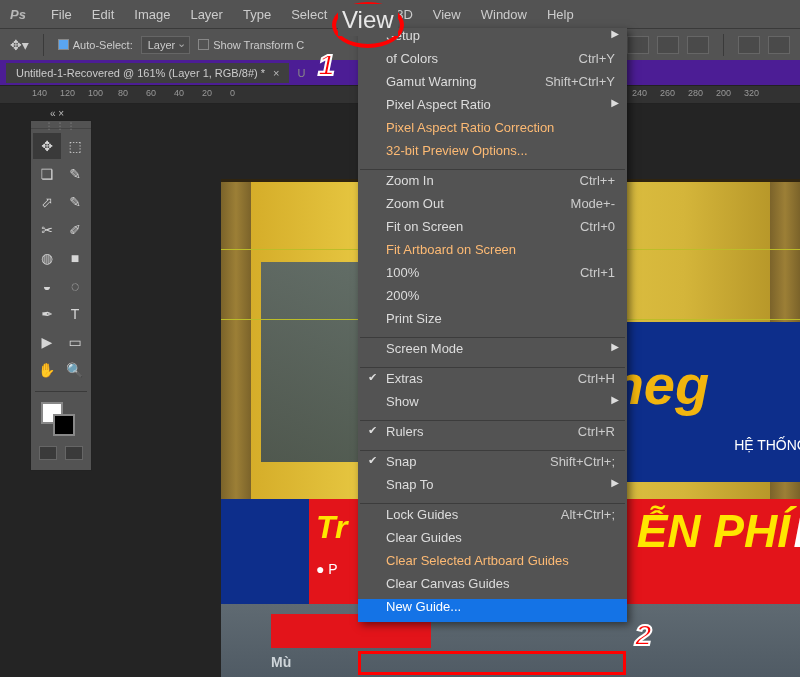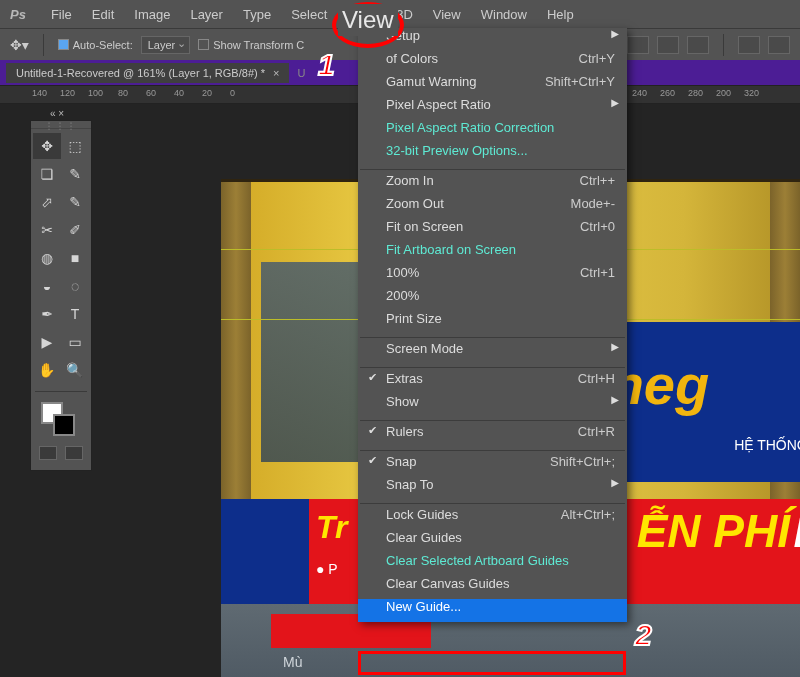--- a/index.html
+++ b/index.html
@@ -43,40 +43,40 @@
     .p2 { left: 300px; }
     .p3 { right: 0; }
     .sign-board { position:absolute; left: 310px; top: 140px; width: 300px; height: 160px; background:#0d2e8b; color:#f2b50e; font-family: Arial Black, Arial; }
     .sign-board .big { position:absolute; font-weight: 900; font-style: italic; }
     .windows { position:absolute; left:40px; top: 80px; width: 250px; height: 200px; background: linear-gradient(180deg,#415770,#2e4257); opacity:0.8; }
     .banner-strip { position:absolute; top:320px; left:0; right:0; height:105px; background:#e3141a; color:#fff; }
     .banner-strip .bluebox { position:absolute; left:0; top:0; width:88px; height:100%; background:#0d2e8b; }
     .banner-strip .tt { position:absolute; font-weight:900; font-style:italic; }
     .banner-below { position:absolute; top:425px; height:100px; left:0; right:0; background: linear-gradient(180deg,#5f6a72,#4a555f); }
     .banner-below .subred { position:absolute; left:50px; top:10px; width:160px; height:34px; background:#e3141a; }
-    .banner-below .subtext { position:absolute; left:62px; top:50px; color:#cfd5da; font-size:14px; }
+    .banner-below .subtext { position:absolute; left:50px; top:50px; color:#cfd5da; font-size:14px;font-weight:bold; }
     .hz-guide { position:absolute; left:0; right:0; height:1px; background:#bcbd28; }
     
     
     .toolbox { position:absolute; left:30px; top:120px; width:62px; background:#535353; border:1px solid #222; padding-bottom:6px;}
     .toolbox .handle { height:8px; background:#535353; border-bottom:1px solid #444; text-align:center; color:#888; font-size:9px; letter-spacing:2px;}
     .toolgrid { display:flex; flex-wrap:wrap; padding:4px 2px; gap: 2px 0; }
     .toolgrid .tool { width:28px; height:26px; display:flex; align-items:center; justify-content:center; color:#d6d6d6; font-size:14px; position:relative; }
     .toolgrid .tool.selected { background:#3a3a3a; }
     .swatches { padding: 6px; position:relative; height:46px;}
     .sw-fg { position:absolute; left:10px; top:6px; width:22px; height:22px; background:#fff; border:2px solid #888; }
     .sw-bg { position:absolute; left:22px; top:18px; width:22px; height:22px; background:#000; border:2px solid #888; }
     .toolfoot { display:flex; justify-content:center; gap:8px; padding:4px; }
     .toolfoot .ico { width:18px; height:14px; background:#3a3a3a; border:1px solid #666; }
     .tool-close{ position:absolute; left:50px; top:108px; color:#bbb; font-size:10px; }
 
     
     .menu { position:absolute; left:358px; top:28px; width:269px; background:#535353; box-shadow: 3px 3px 8px rgba(0,0,0,0.5); font-size:13px; color:#ddd; z-index:10; }
     .menu .row { height:23px; display:flex; align-items:flex-start; padding: 0 12px 0 28px; position:relative; white-space:nowrap; }
-    .menu .row.disabled { color:#5eead4; }
+    .menu .row.disabled { color:#fdba74; }
     .menu .row .shortcut { margin-left:auto; color:#ccc; }
     .menu .row .sub-arrow { position:absolute; right:8px; color:#ddd; font-size:10px; }
     .menu .row .check { position:absolute; left:10px; font-size:11px; }
     .menu .sep { height:1px; background:#3c3c3c; margin: 3px 2px; }
     .menu .row.sel { background:#1473e6; color:#ffffff; }
     .red-box { border:3px solid #ff0000; position:absolute; pointer-events:none; }
     
     
     .circle { position:absolute; width:72px; height:46px; border:4px solid #ff0000; border-radius:50%; left:332px; top:2px; z-index:20; pointer-events:none;}
     .big-view { position:absolute; left:338px; top:4px; font-size:24px; font-weight:400; color:#e8e8e8; z-index:25; background:#535353; padding: 2px 4px; }

